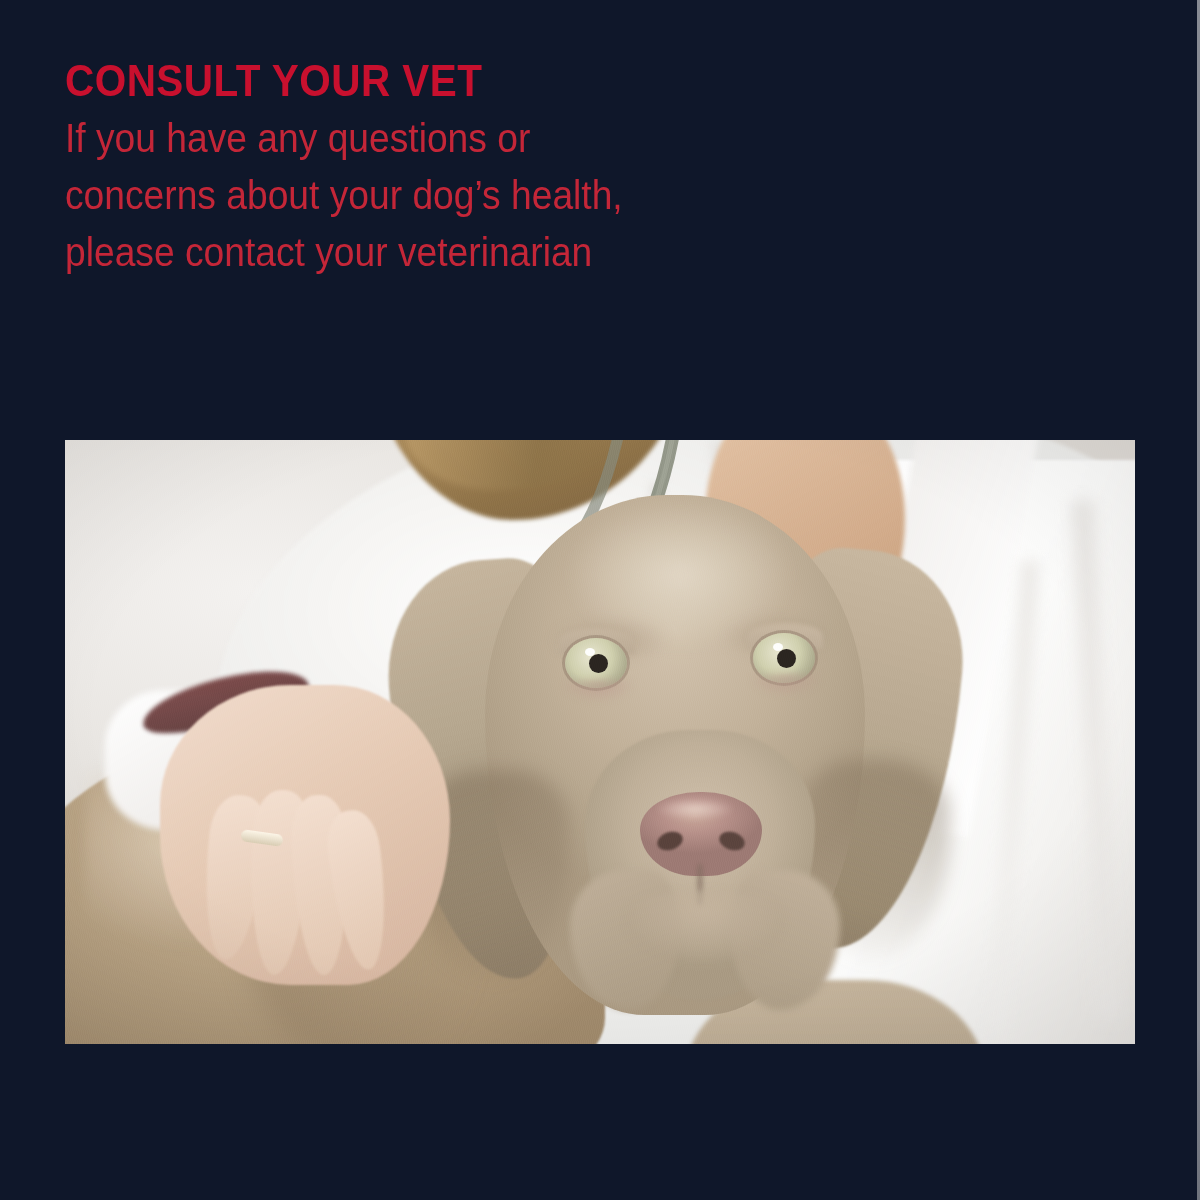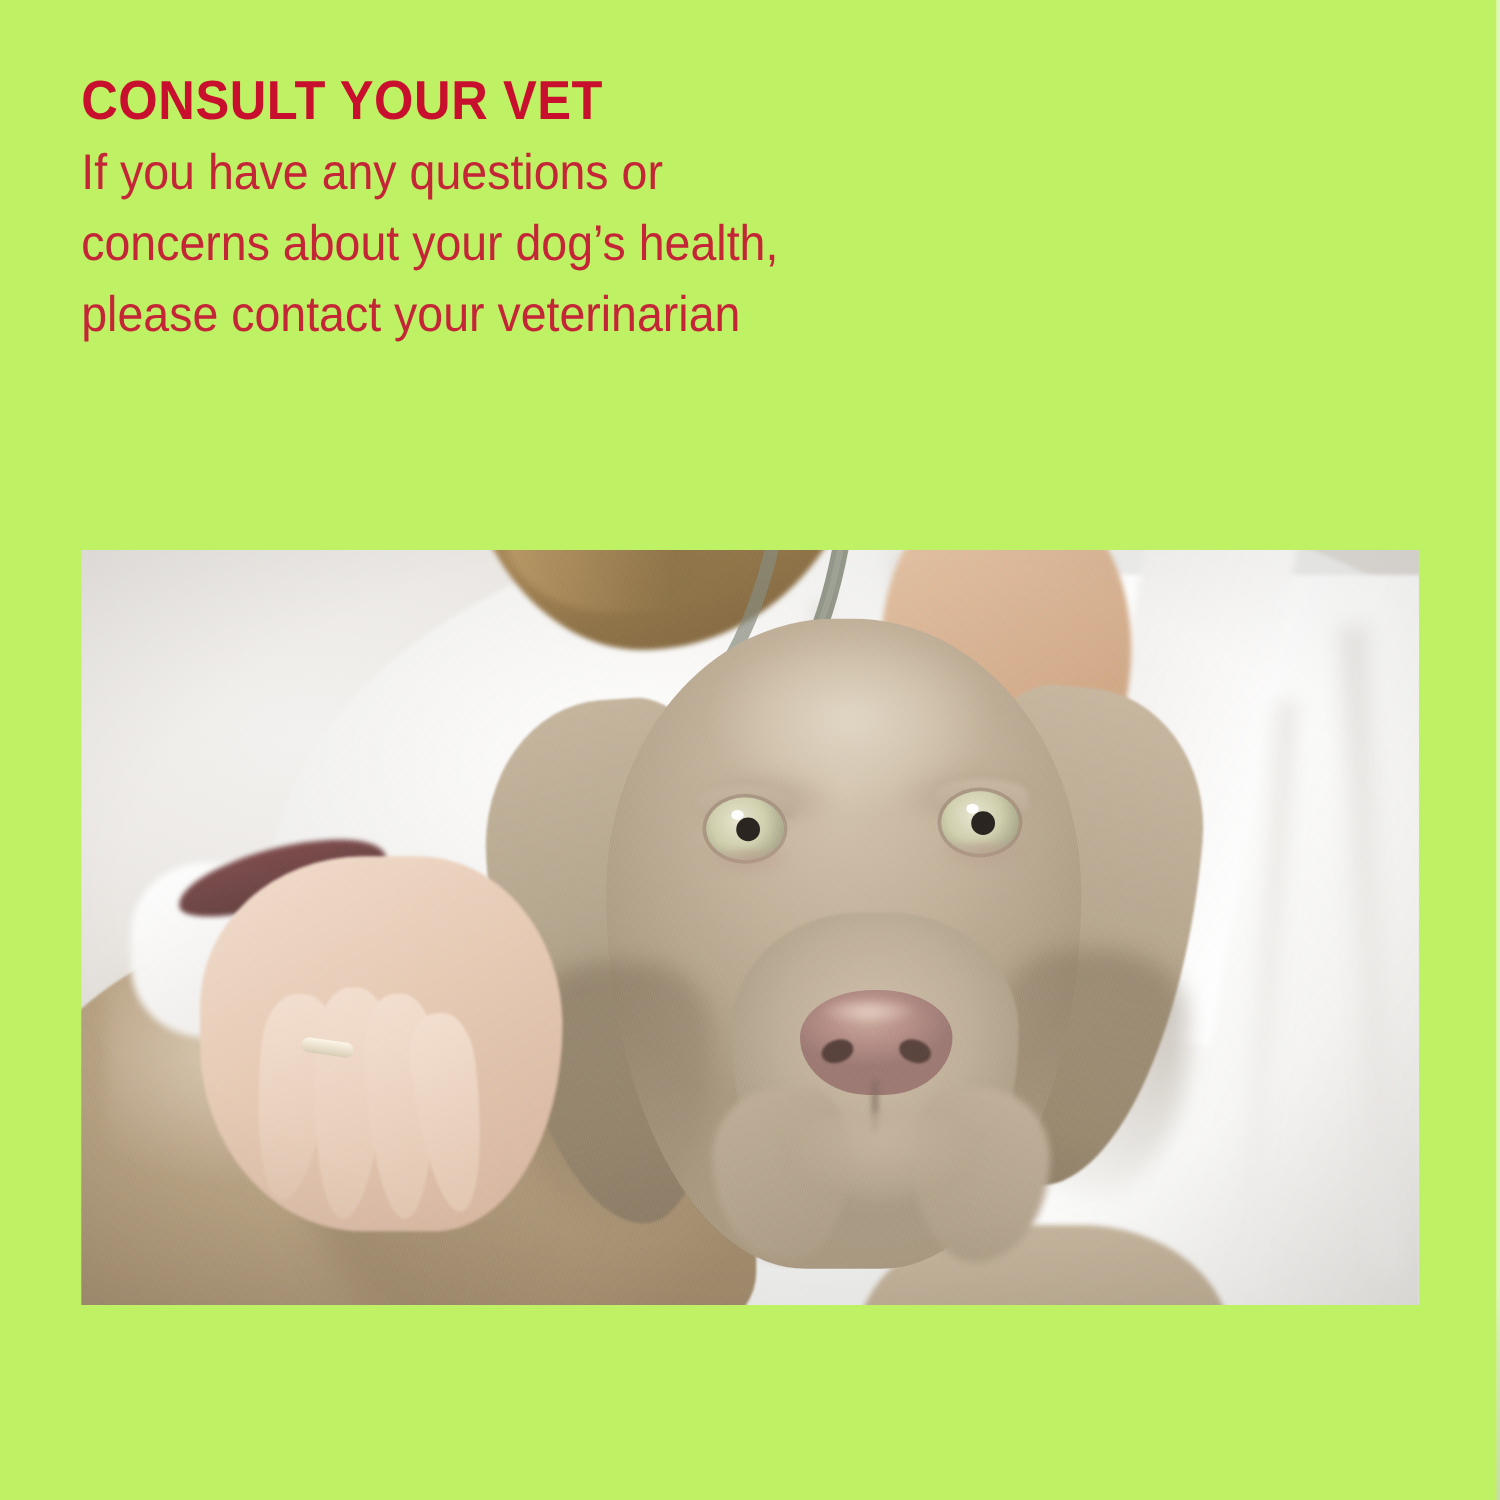--- a/index.html
+++ b/index.html
@@ -5,21 +5,21 @@
   html,body{margin:0;padding:0;}
   body{
     width:1200px;height:1200px;
     background:#ffffff;
     font-family:"Liberation Sans", sans-serif;
     overflow:hidden;
     position:relative;
   }
   .page{
     position:absolute;inset:0;
-    background:#bef264;
+    background:#0f172a;
   }
 
   
   .text-block{
     position:absolute;
     left:65px; top:58px;
     width:860px;
   }
   .headline{
     font-family:"Liberation Sans", sans-serif;

